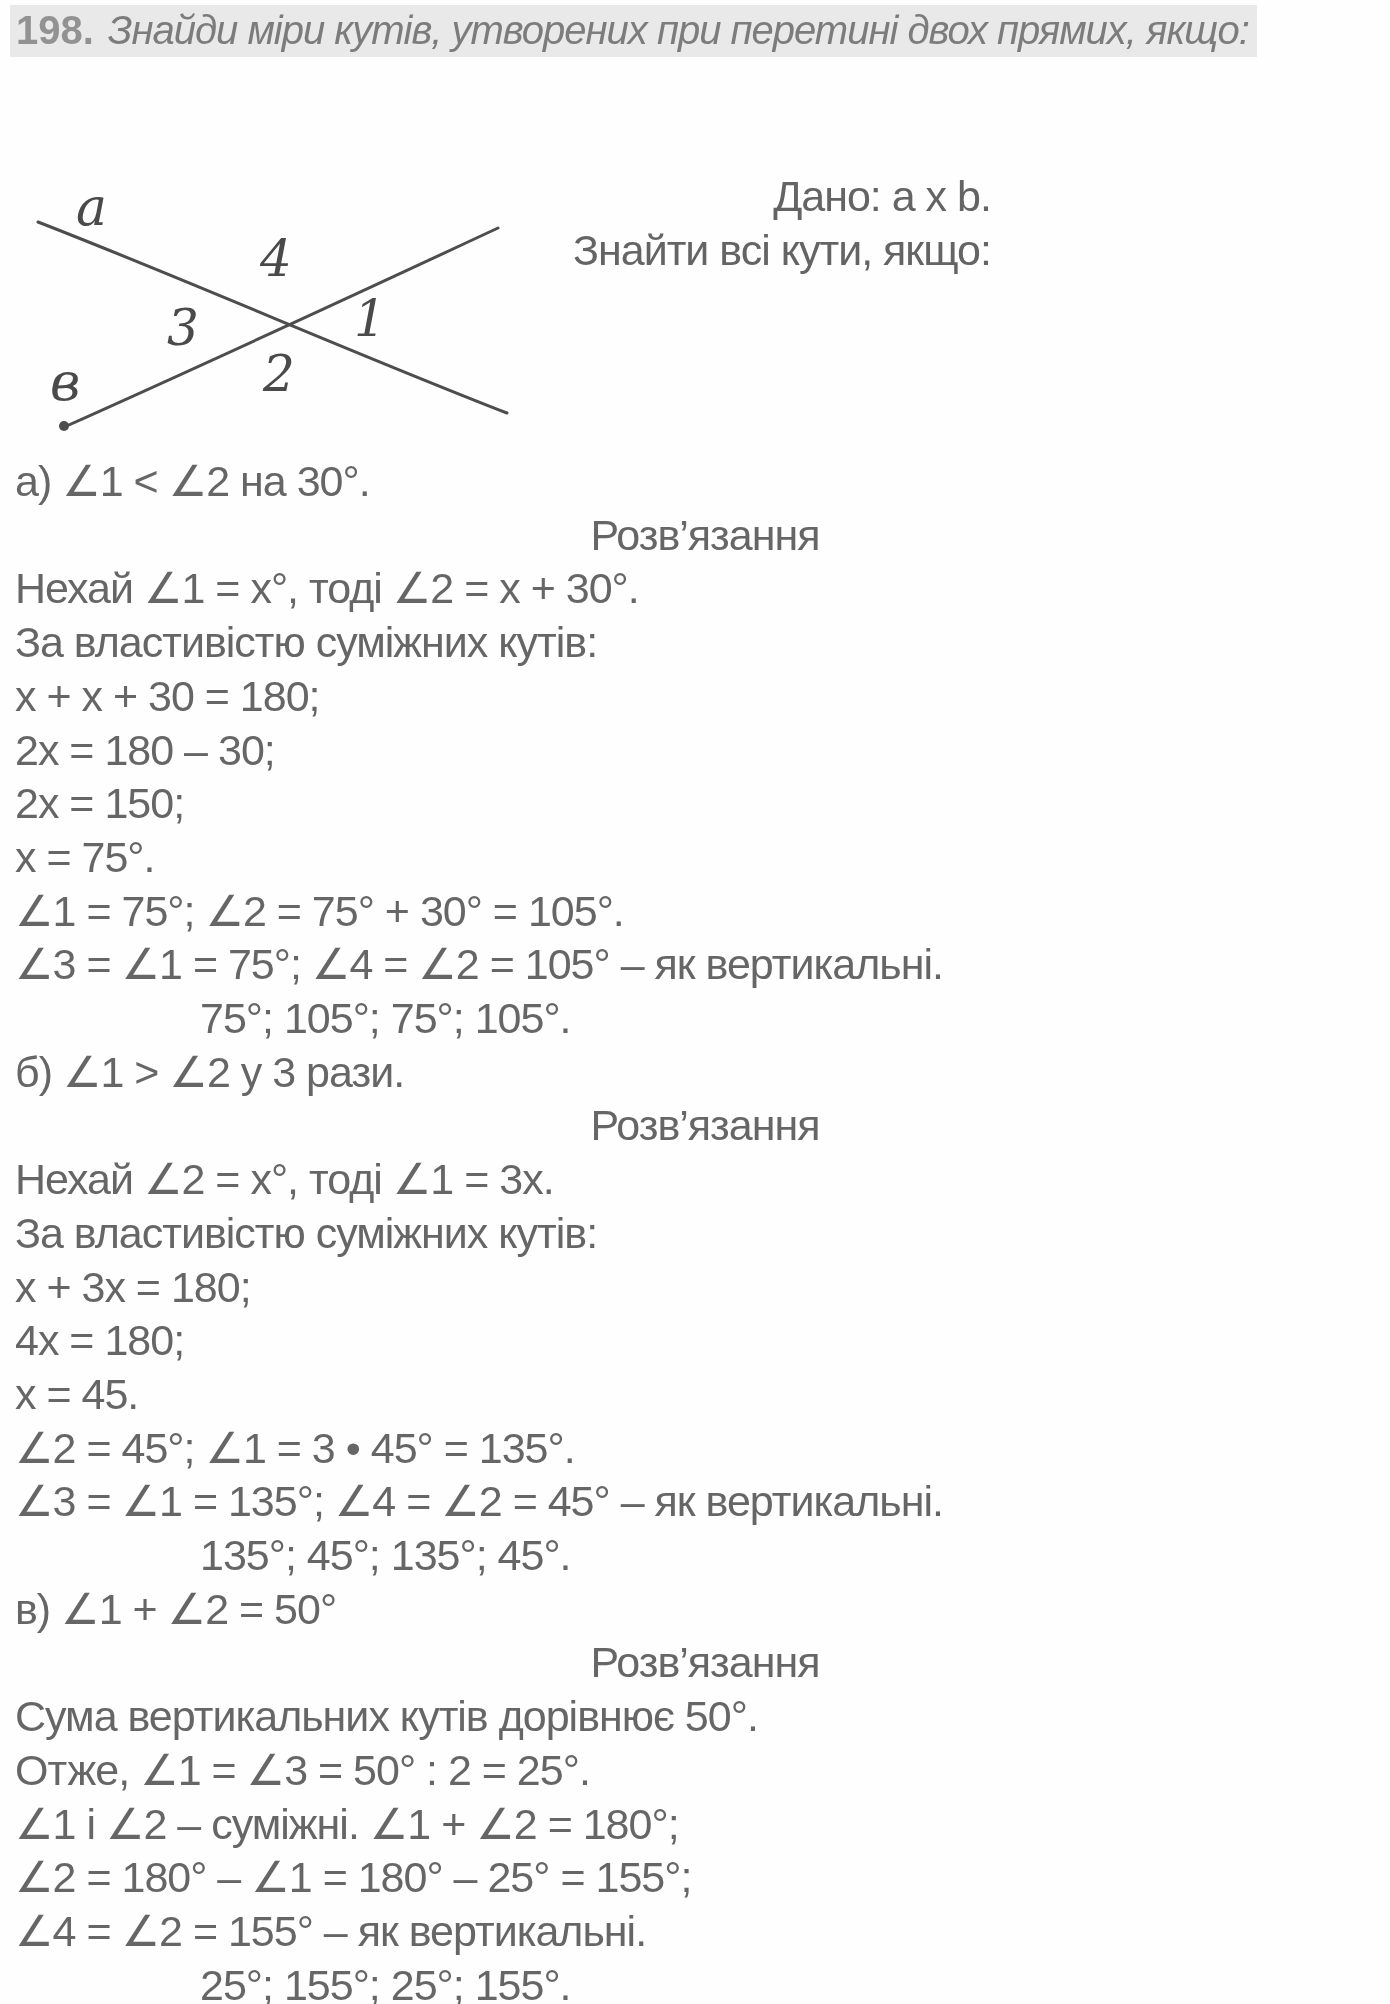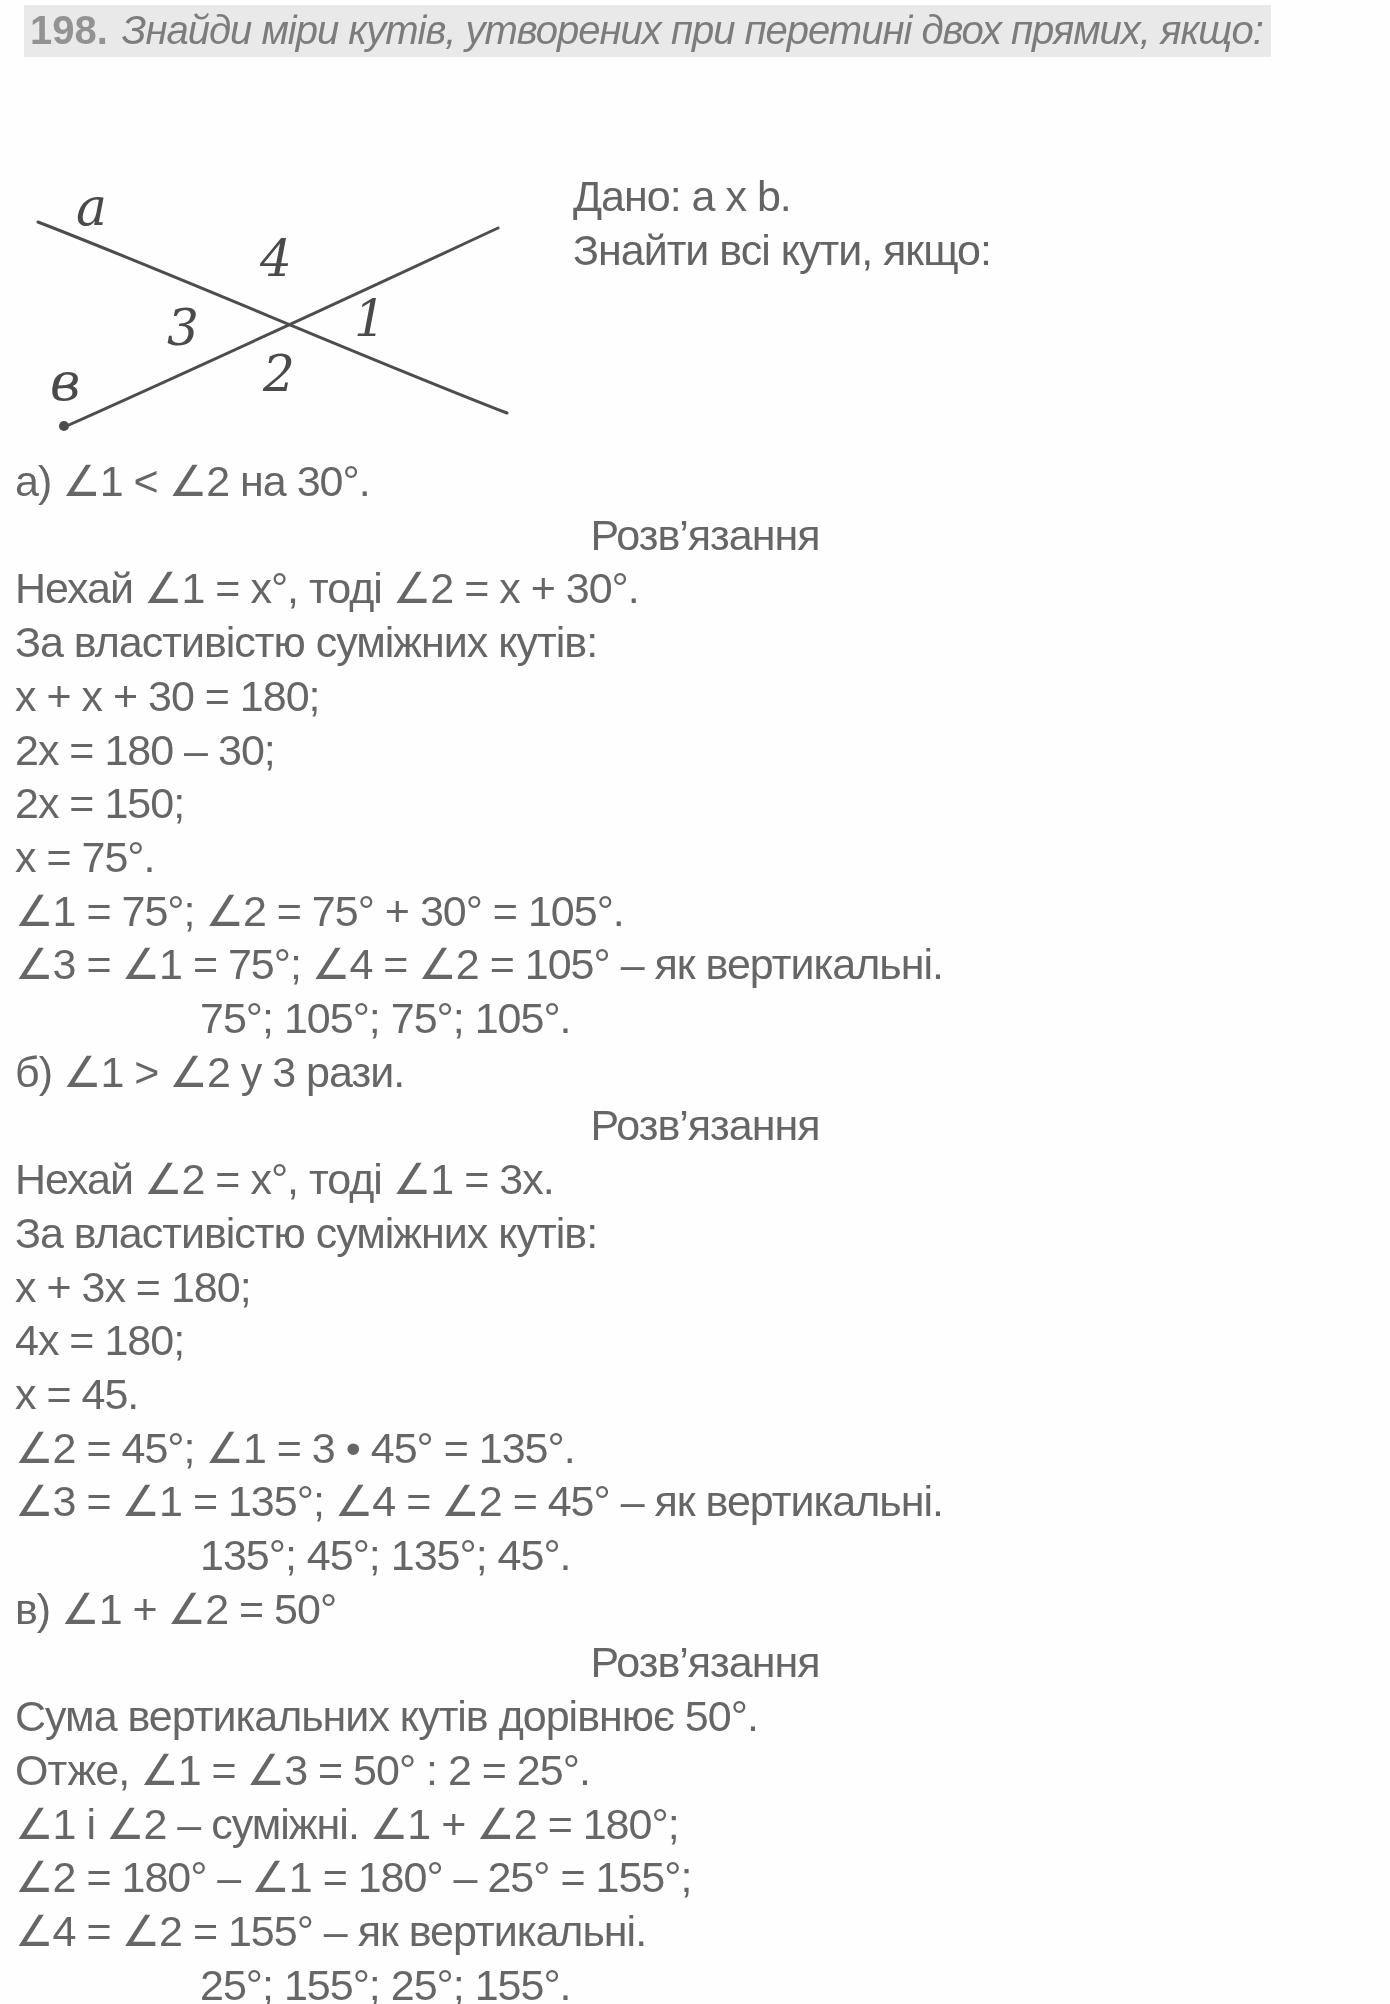--- a/index.html
+++ b/index.html
@@ -8,21 +8,21 @@
     width:1390px;
     height:2004px;
     background:#fefefe;
     overflow:hidden;
     font-family:"Liberation Sans","DejaVu Sans",sans-serif;
     color:#686868;
   }
   
   .problem-header{
     position:absolute;
-    left:24px; top:5px;
+    left:10px; top:5px;
     width:1216px;
     text-align:right;
   }
   .hl-line{height:50px;line-height:50px;white-space:nowrap;}
   .hl{
     background:#e9e9e9;
     padding:3px 8px 5px 6px;
     font-style:italic;
     font-size:40px;
     letter-spacing:-1px;
@@ -47,20 +47,21 @@
   .fig-digit{font-size:50px;}
   
   .given{
     position:absolute;
     left:573px; top:170px;
     font-size:43px;
     line-height:53.7px;
     letter-spacing:-1px;
     color:#646464;
     white-space:nowrap;
+    text-align:right;
   }
   
   .solution{
     position:absolute;
     left:15px; top:455px;
     width:1400px;
     font-size:43px;
     line-height:53.7px;
     letter-spacing:-1px;
     color:#666666;

